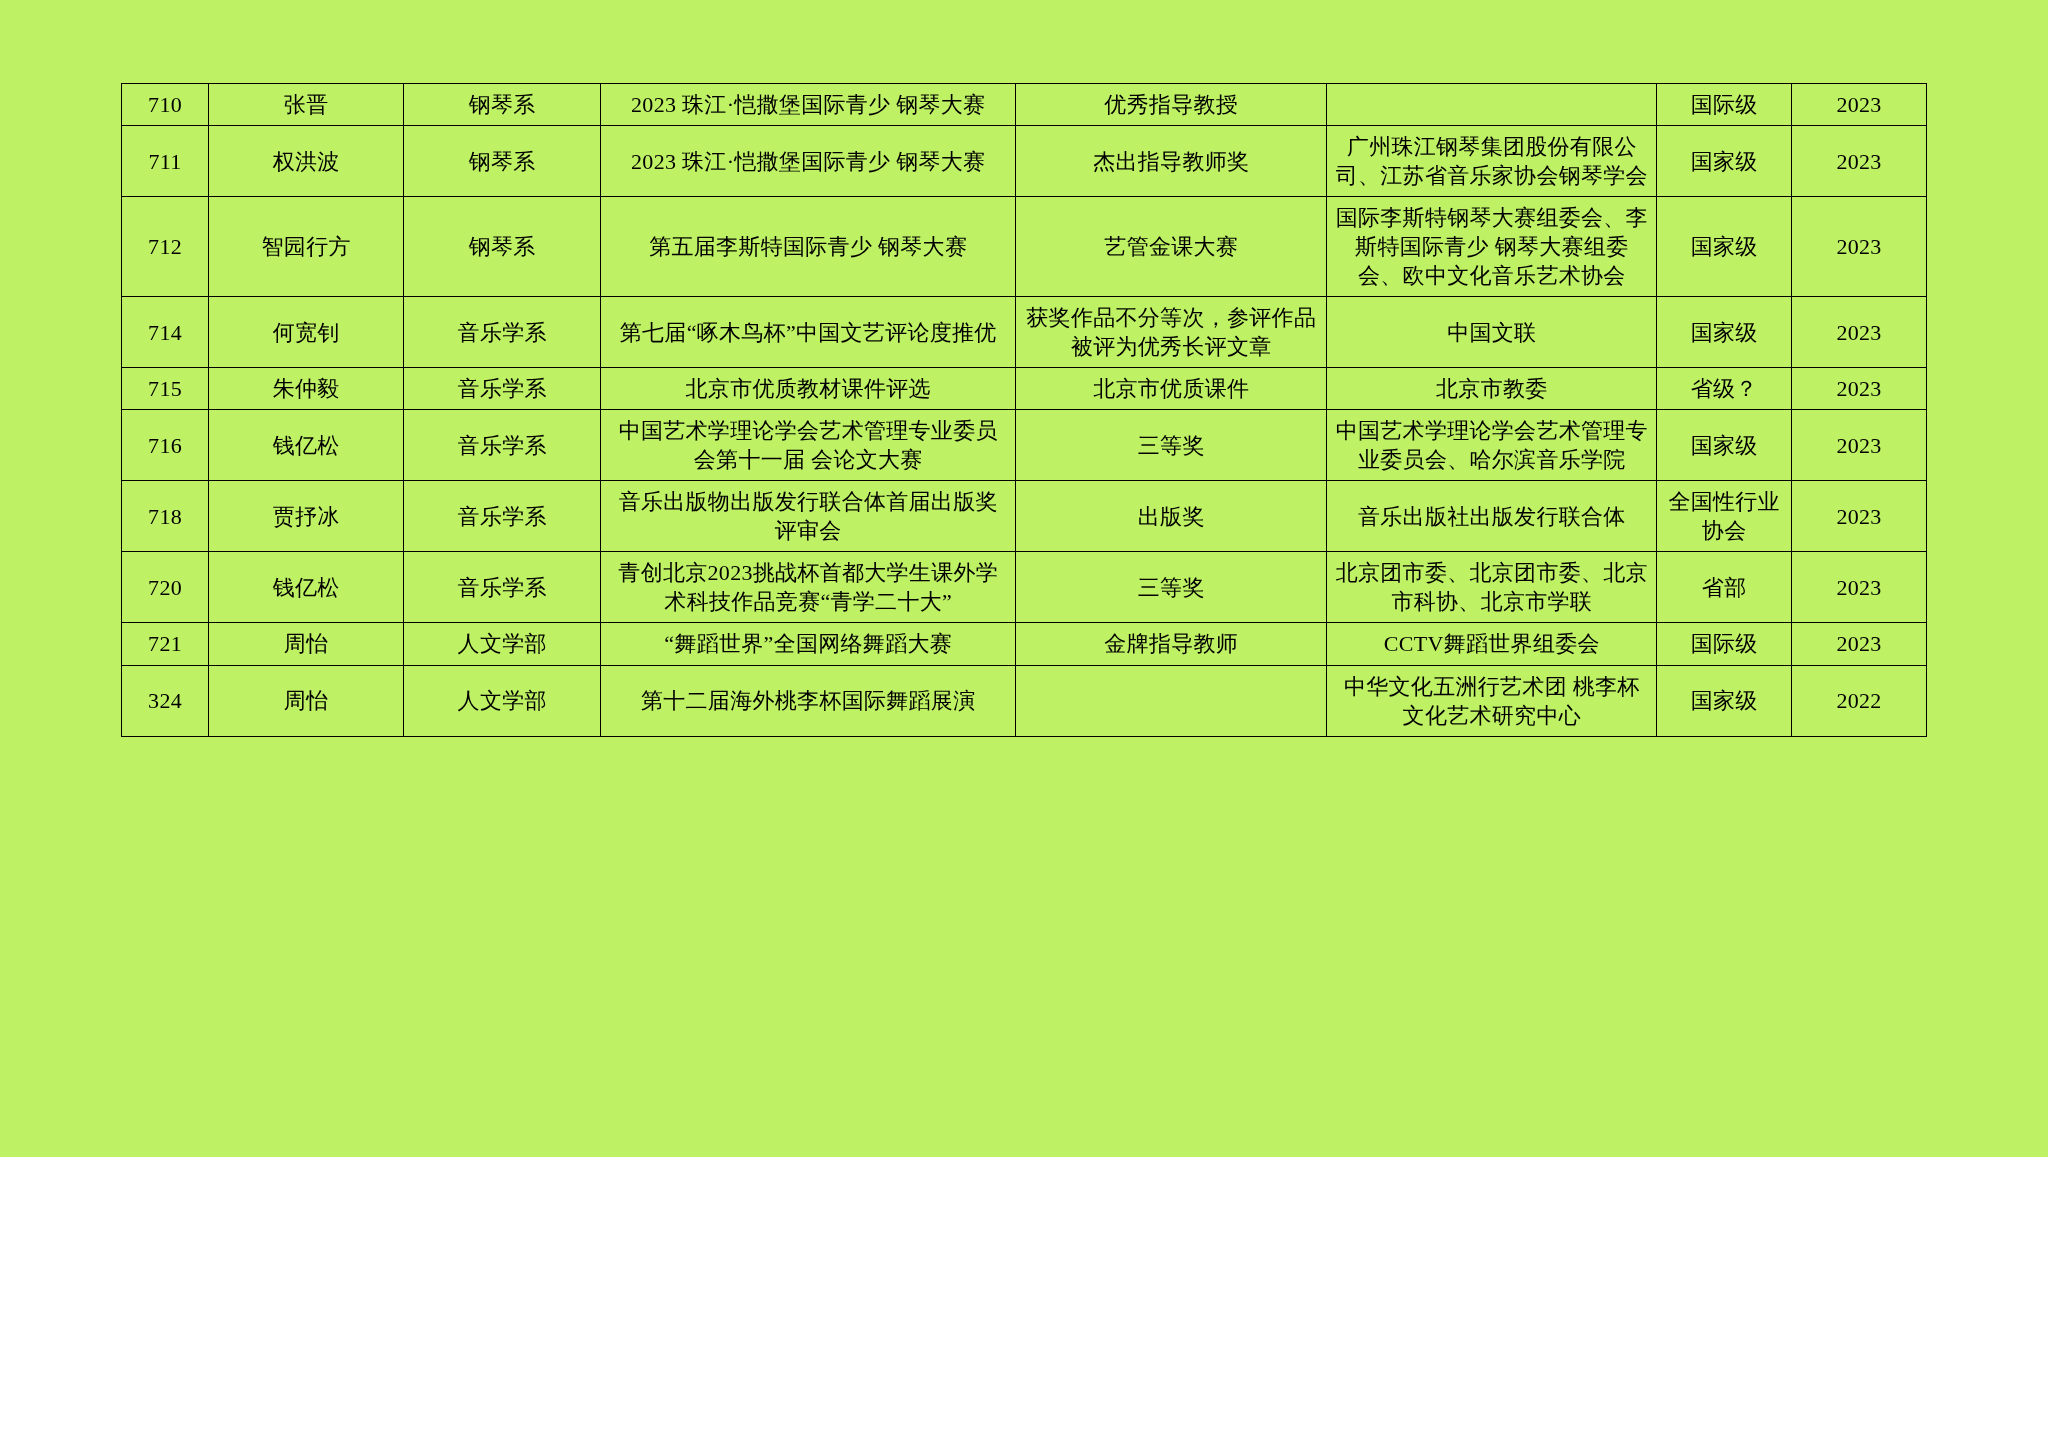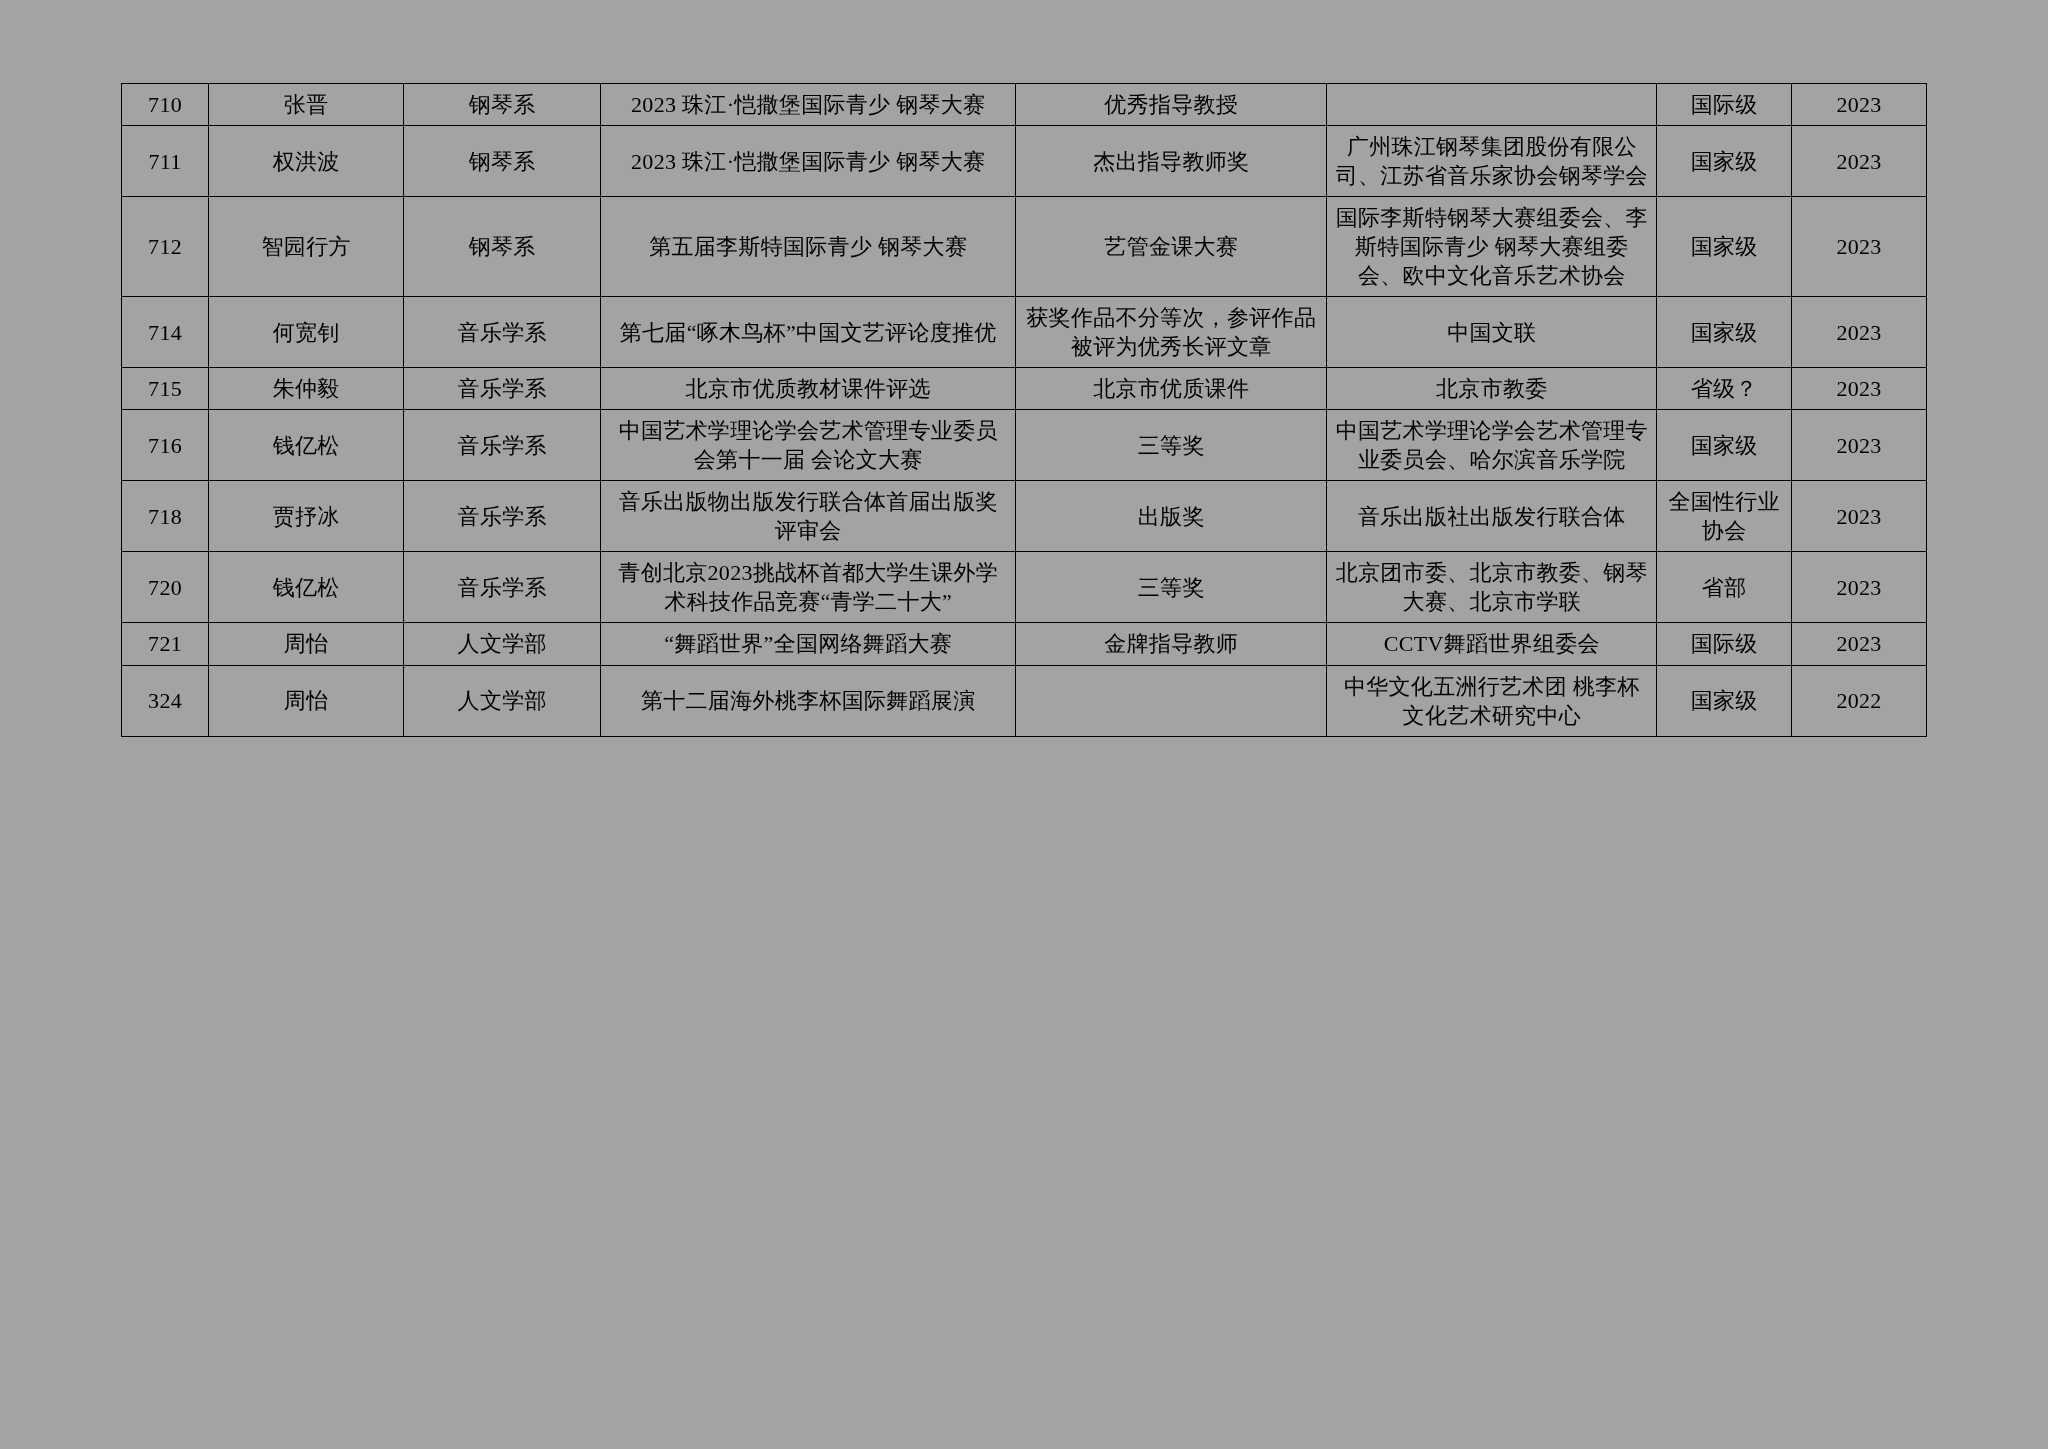--- a/index.html
+++ b/index.html
@@ -10,22 +10,22 @@
   body {
     width: 2048px;
     height: 1449px;
     font-family: "Liberation Serif", "DejaVu Serif", serif;
     color: #000000;
     overflow: hidden;
   }
   .page {
     position: relative;
     width: 2048px;
-    height: 1449px;
-    background: #a3a3a3;
+    height: 1157px;
+    background: #bef264;
     box-sizing: border-box;
     padding: 83px 0 0 0;
   }
   table.award-table {
     border-collapse: collapse;
     table-layout: fixed;
     margin: 0 auto;
     width: 1806px;
   }
   table.award-table td {
@@ -140,21 +140,21 @@
         <td class="org-cell">音乐出版社出版发行联合体</td>
         <td class="level-cell">全国性行业协会</td>
         <td class="year-cell">2023</td>
       </tr>
       <tr>
         <td class="id-cell">720</td>
         <td class="name-cell">钱亿松</td>
         <td class="dept-cell">音乐学系</td>
         <td class="event-cell">青创北京2023挑战杯首都大学生课外学术科技作品竞赛“青学二十大”</td>
         <td class="award-cell">三等奖</td>
-        <td class="org-cell">北京团市委、北京市教委、钢琴大赛、北京市学联</td>
+        <td class="org-cell">北京团市委、北京团市委、北京市科协、北京市学联</td>
         <td class="level-cell">省部</td>
         <td class="year-cell">2023</td>
       </tr>
       <tr>
         <td class="id-cell">721</td>
         <td class="name-cell">周怡</td>
         <td class="dept-cell">人文学部</td>
         <td class="event-cell">“舞蹈世界”全国网络舞蹈大赛</td>
         <td class="award-cell">金牌指导教师</td>
         <td class="org-cell">CCTV舞蹈世界组委会</td>

